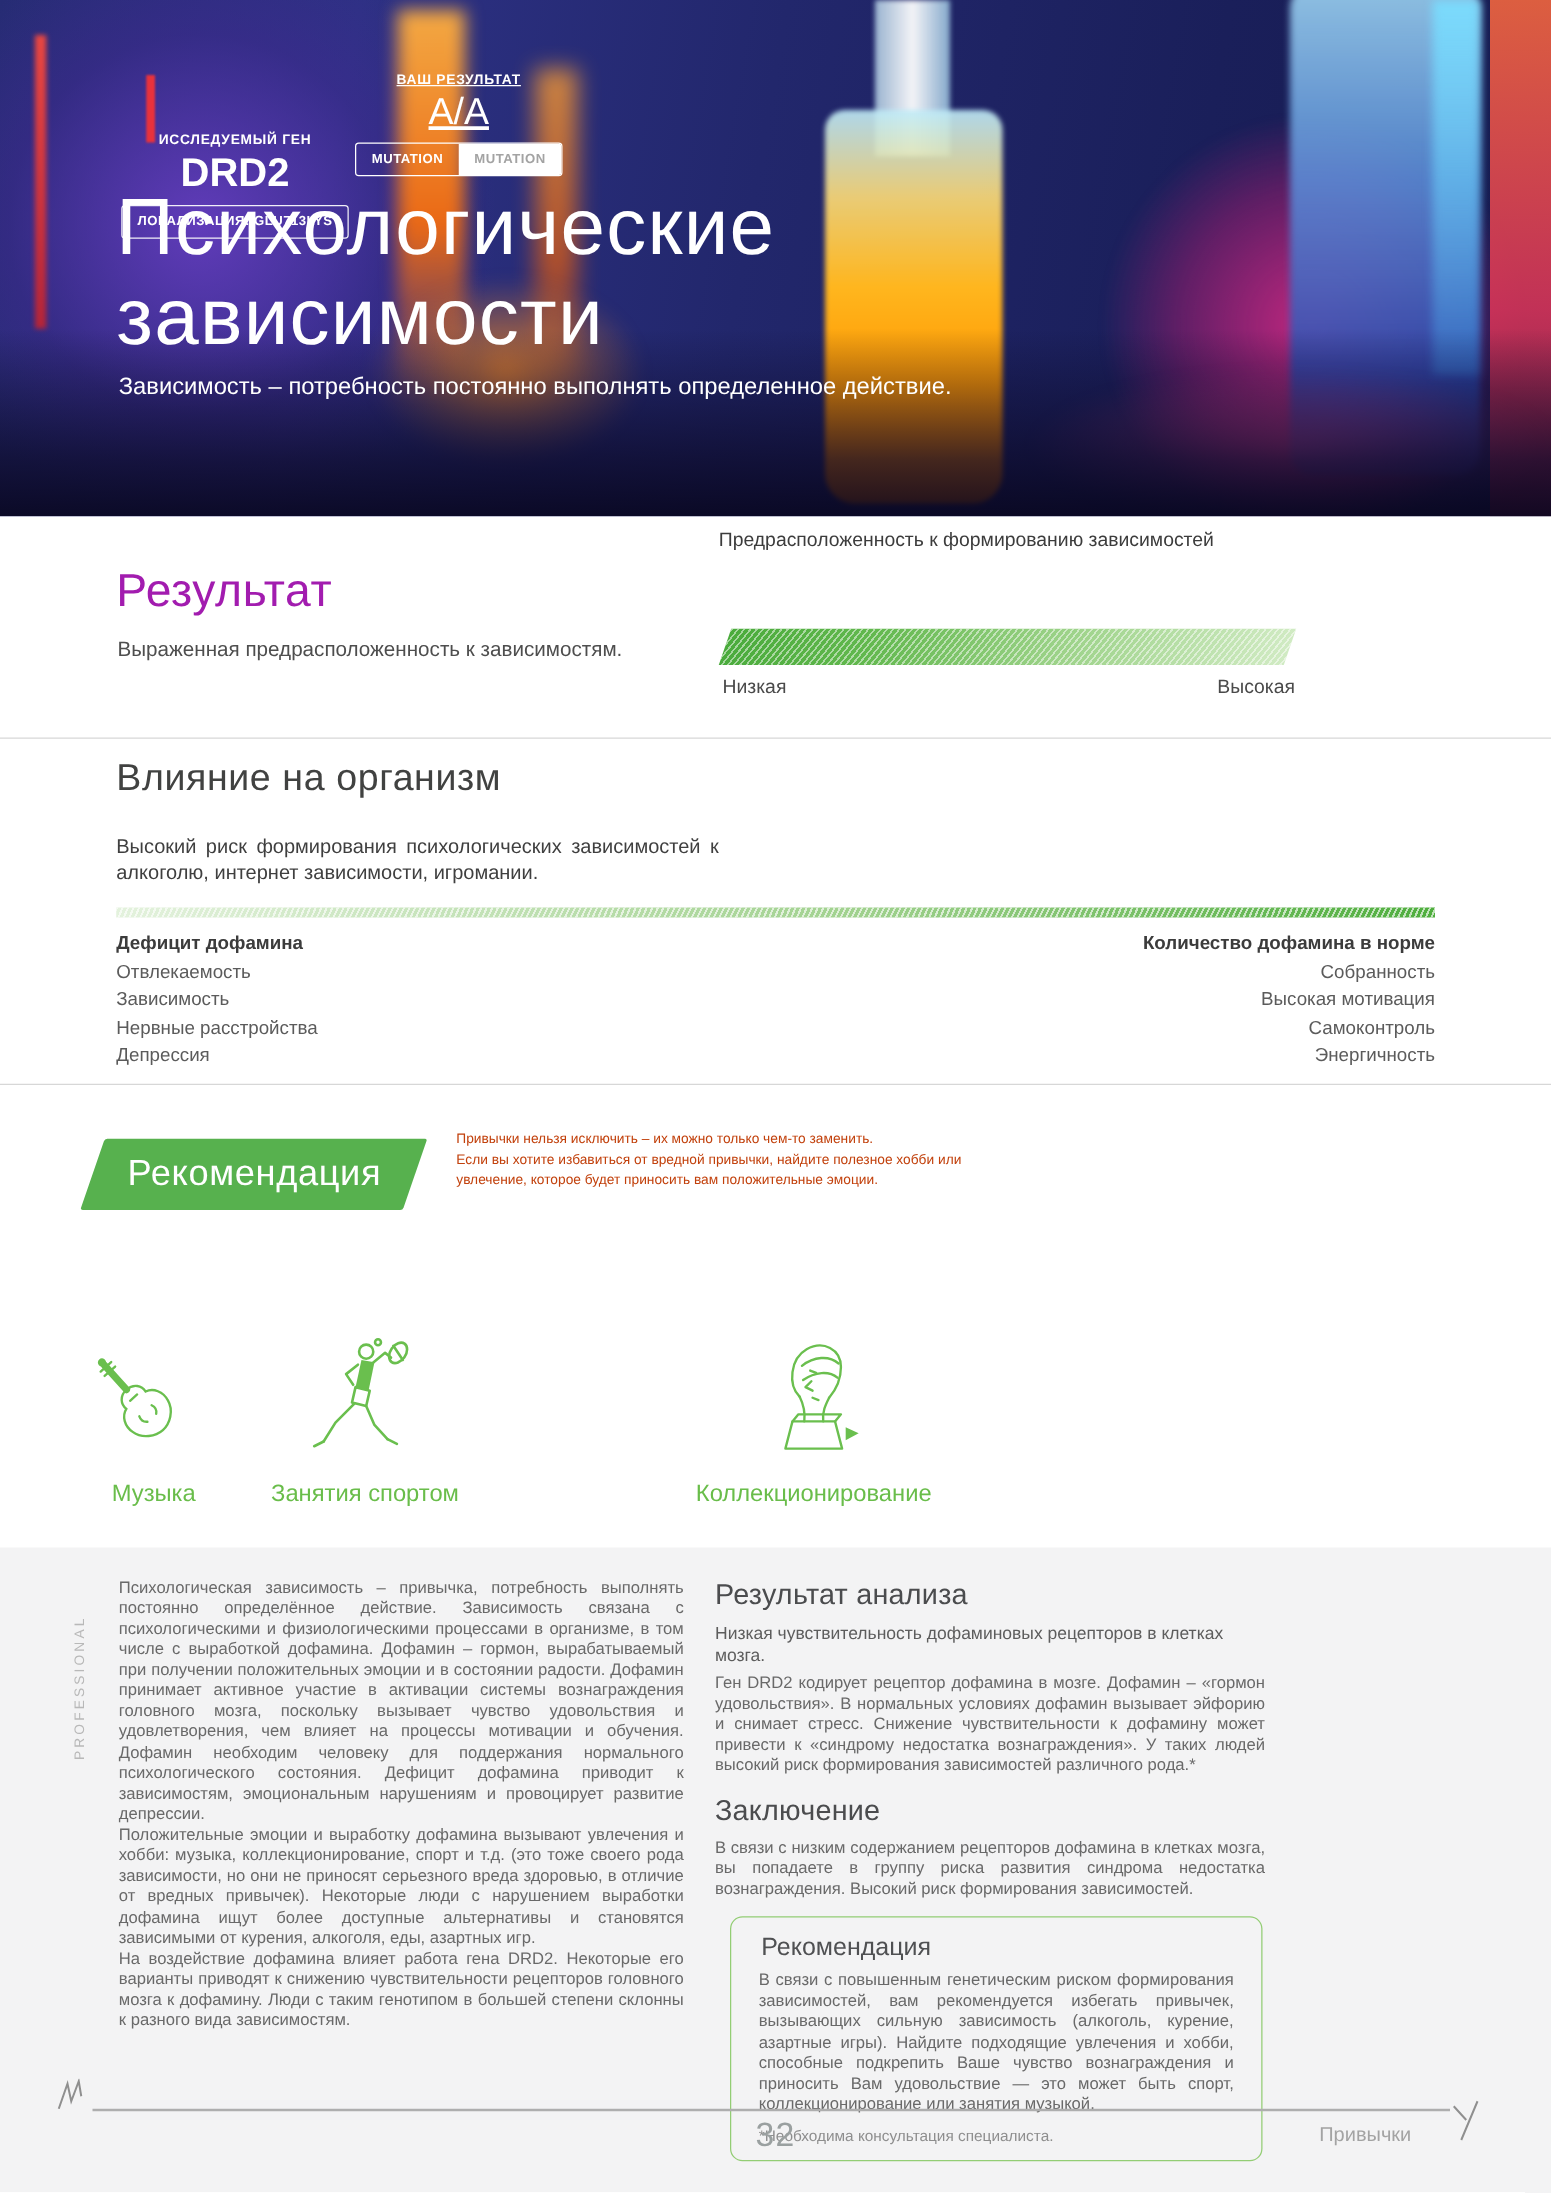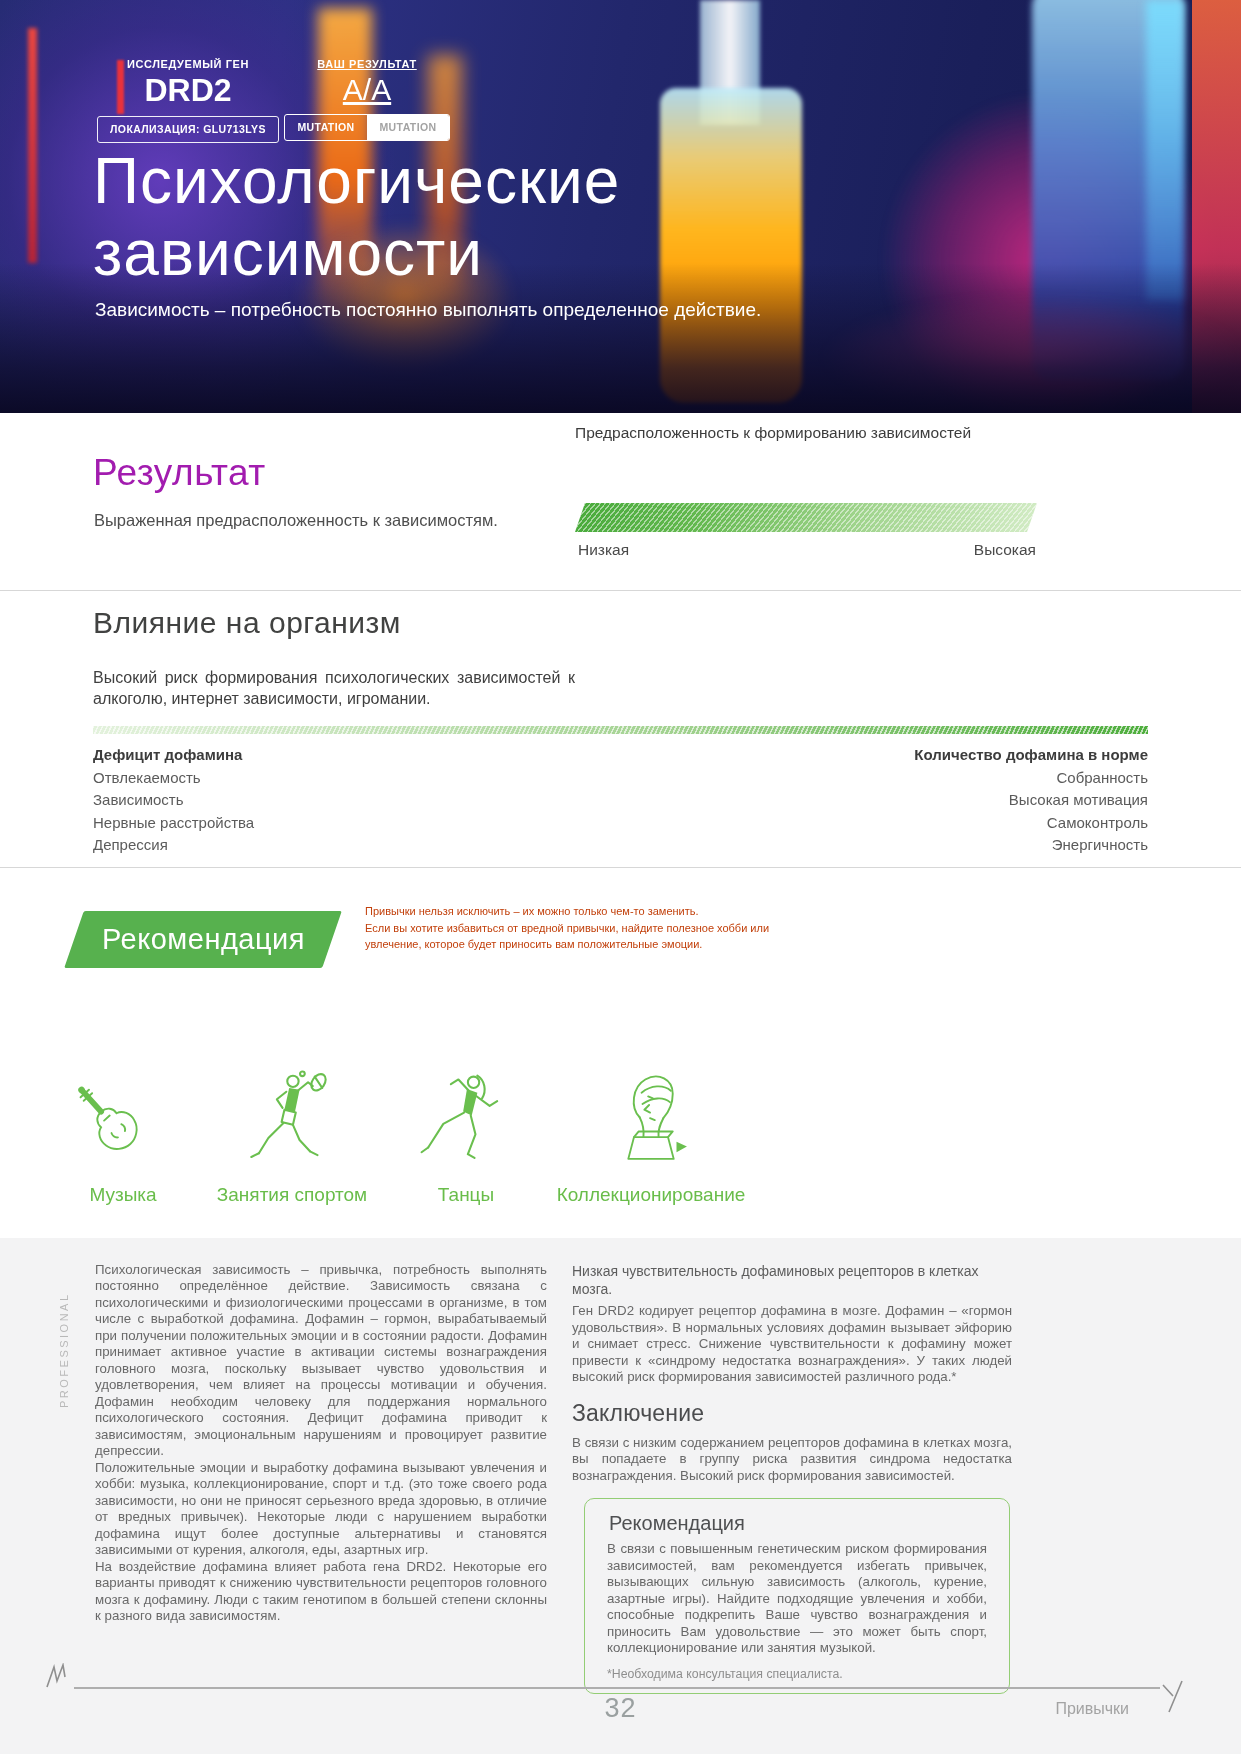--- a/index.html
+++ b/index.html
@@ -22,21 +22,21 @@
     background:linear-gradient(180deg,rgba(190,235,250,.9) 0%,rgba(255,222,120,.9) 22%,#ffb61e 45%,#ff9800 70%,#df6a00 100%);}
   .hs-magenta{left:875px;top:95px;width:350px;height:330px;background:radial-gradient(circle,rgba(236,42,138,.8) 0%,rgba(200,30,120,.4) 45%,transparent 70%);filter:blur(4px);}
   .hs-bottleblue{left:1032px;top:-12px;width:152px;height:392px;border-radius:18px;opacity:.95;filter:blur(3px);
     background:linear-gradient(180deg,rgba(160,216,246,.92) 0%,rgba(92,150,226,.85) 40%,rgba(40,72,172,.9) 80%,rgba(24,40,120,.95) 100%);}
   .hs-cyanright{left:1146px;top:0;width:38px;height:300px;background:linear-gradient(180deg,rgba(122,222,255,.9),rgba(60,150,230,.35));filter:blur(4px);}
   .hs-redright{left:1192px;top:0;width:49px;height:413px;background:linear-gradient(180deg,#ff6a3d,#e03558 60%,#8a1f46);opacity:.85;}
   .hs-pinkbottom{left:820px;top:295px;width:430px;height:125px;background:radial-gradient(ellipse,rgba(242,72,152,.55),transparent 70%);filter:blur(6px);}
   .hs-darkbottom{left:0;bottom:0;width:100%;height:150px;background:linear-gradient(180deg,transparent,rgba(12,10,40,.75) 70%,rgba(8,6,30,.9));}
 
   .hcol{position:absolute;top:58px;text-align:center;color:#fff;z-index:5;}
-  .hcol1{left:95px;width:186px;}
+  .hcol1{left:95px;width:186px;margin-top:48px;}
   .hcol2{left:277px;width:180px;text-decoration:underline;}
   .hcol3{left:468px;width:274px;}
   .hlabel{font-size:11px;font-weight:bold;letter-spacing:.6px;}
   .hvalue{font-size:32px;font-weight:bold;margin-top:3px;line-height:1.1;}
   .hvalue.light{font-weight:normal;font-size:30px;}
   .hbadge{display:inline-block;margin-top:8px;border:1px solid rgba(255,255,255,.92);border-radius:3px;
           padding:7px 12px;font-size:10.5px;font-weight:bold;letter-spacing:.4px;line-height:1;color:#fff;}
   .hbadge-split{display:inline-flex;margin-top:8px;border:1px solid #fff;border-radius:3px;overflow:hidden;}
   .hbadge-split .cell{width:82px;padding:7px 0;font-size:10.5px;font-weight:bold;letter-spacing:.4px;line-height:1;text-align:center;}
   .hbadge-split .cell.l{color:#fff;}
@@ -203,36 +203,20 @@
         <path d="M47,42 L59,45 L56,58 L44,55 Z"></path>
         <polyline points="46,56 30,72 20,88"></polyline>
         <polyline points="56,58 63,74 74,86"></polyline>
         <line x1="20" y1="88" x2="12" y2="92"></line>
         <line x1="74" y1="86" x2="82" y2="90"></line>
       </g>
     </svg>
     <div class="label">Занятия спортом</div>
   </div>
 
-  <div class="activity" style="left:386px;width:160px;">
-    <svg viewBox="0 0 110 110" width="104" height="104">
-      <g stroke="#6abf4e" stroke-width="2.2" fill="none" stroke-linecap="round" stroke-linejoin="round">
-        <circle cx="63" cy="13" r="6"></circle>
-        <path d="M67,6 C75,11 77,22 72,30"></path>
-        <polyline points="58,22 47,10 39,15"></polyline>
-        <path d="M56,20 L67,24 L61,48 L52,44 Z" fill="#6abf4e" stroke="none"></path>
-        <polyline points="65,27 80,38 88,33"></polyline>
-        <polyline points="53,45 31,57 15,82"></polyline>
-        <line x1="15" y1="82" x2="8" y2="87"></line>
-        <polyline points="60,48 65,68 57,89"></polyline>
-        <line x1="57" y1="89" x2="64" y2="93"></line>
-      </g>
-    </svg>
-    <div class="label">Танцы</div>
-  </div>
 
   <div class="activity" style="left:531px;width:240px;">
     <svg viewBox="0 0 110 110" width="104" height="104">
       <g stroke="#6abf4e" stroke-width="2" fill="none" stroke-linejoin="round" stroke-linecap="round">
         <polygon points="37,71 73,71 79,94 31,94"></polygon>
         <polyline points="37,71 42,65 78,65 73,71"></polyline>
         <path d="M47,71 C48,62 46,56 43,50 M63,71 C62,63 65,57 68,51"></path>
         <path d="M43,50 C33,40 35,18 49,10 C63,2 78,10 78,25 C78,36 74,44 68,51"></path>
         <path d="M45,24 C55,16 68,15 76,22"></path>
         <path d="M46,36 C56,29 68,28 75,34"></path>
@@ -246,20 +230,21 @@
   <div class="abs info-section">
     <div class="professional">PROFESSIONAL</div>
 
     <div class="info-col left">
       <p class="info-p">Психологическая зависимость – привычка, потребность выполнять постоянно определённое действие. Зависимость связана с психологическими и физиологическими процессами в организме, в том числе с выработкой дофамина. Дофамин – гормон, вырабатываемый при получении положительных эмоции и в состоянии радости. Дофамин принимает активное участие в активации системы вознаграждения головного мозга, поскольку вызывает чувство удовольствия и удовлетворения, чем влияет на процессы мотивации и обучения. Дофамин необходим человеку для поддержания нормального психологического состояния. Дефицит дофамина приводит к зависимостям, эмоциональным нарушениям и провоцирует развитие депрессии.</p>
       <p class="info-p">Положительные эмоции и выработку дофамина вызывают увлечения и хобби: музыка, коллекционирование, спорт и т.д. (это тоже своего рода зависимости, но они не приносят серьезного вреда здоровью, в отличие от вредных привычек). Некоторые люди с нарушением выработки дофамина ищут более доступные альтернативы и становятся зависимыми от курения, алкоголя, еды, азартных игр.</p>
       <p class="info-p">На воздействие дофамина влияет работа гена DRD2. Некоторые его варианты приводят к снижению чувствительности рецепторов головного мозга к дофамину. Люди с таким генотипом в большей степени склонны к разного вида зависимостям.</p>
     </div>
 
     <div class="info-col right">
+      <h2 class="info-h">Результат анализа</h2>
       <p class="info-lead">Низкая чувствительность дофаминовых рецепторов в клетках мозга.</p>
       <p class="info-p">Ген DRD2 кодирует рецептор дофамина в мозге. Дофамин – «гормон удовольствия». В нормальных условиях дофамин вызывает эйфорию и снимает стресс. Снижение чувствительности к дофамину может привести к «синдрому недостатка вознаграждения». У таких людей высокий риск формирования зависимостей различного рода.*</p>
       <h2 class="info-h sub">Заключение</h2>
       <p class="info-p">В связи с низким содержанием рецепторов дофамина в клетках мозга, вы попадаете в группу риска развития синдрома недостатка вознаграждения. Высокий риск формирования зависимостей.</p>
 
       <div class="rec-box">
         <h3 class="rec-box-h">Рекомендация</h3>
         <p class="info-p">В связи с повышенным генетическим риском формирования зависимостей, вам рекомендуется избегать привычек, вызывающих сильную зависимость (алкоголь, курение, азартные игры). Найдите подходящие увлечения и хобби, способные подкрепить Ваше чувство вознаграждения и приносить Вам удовольствие — это может быть спорт, коллекционирование или занятия музыкой.</p>
         <div class="rec-box-note">*Необходима консультация специалиста.</div>
       </div>

